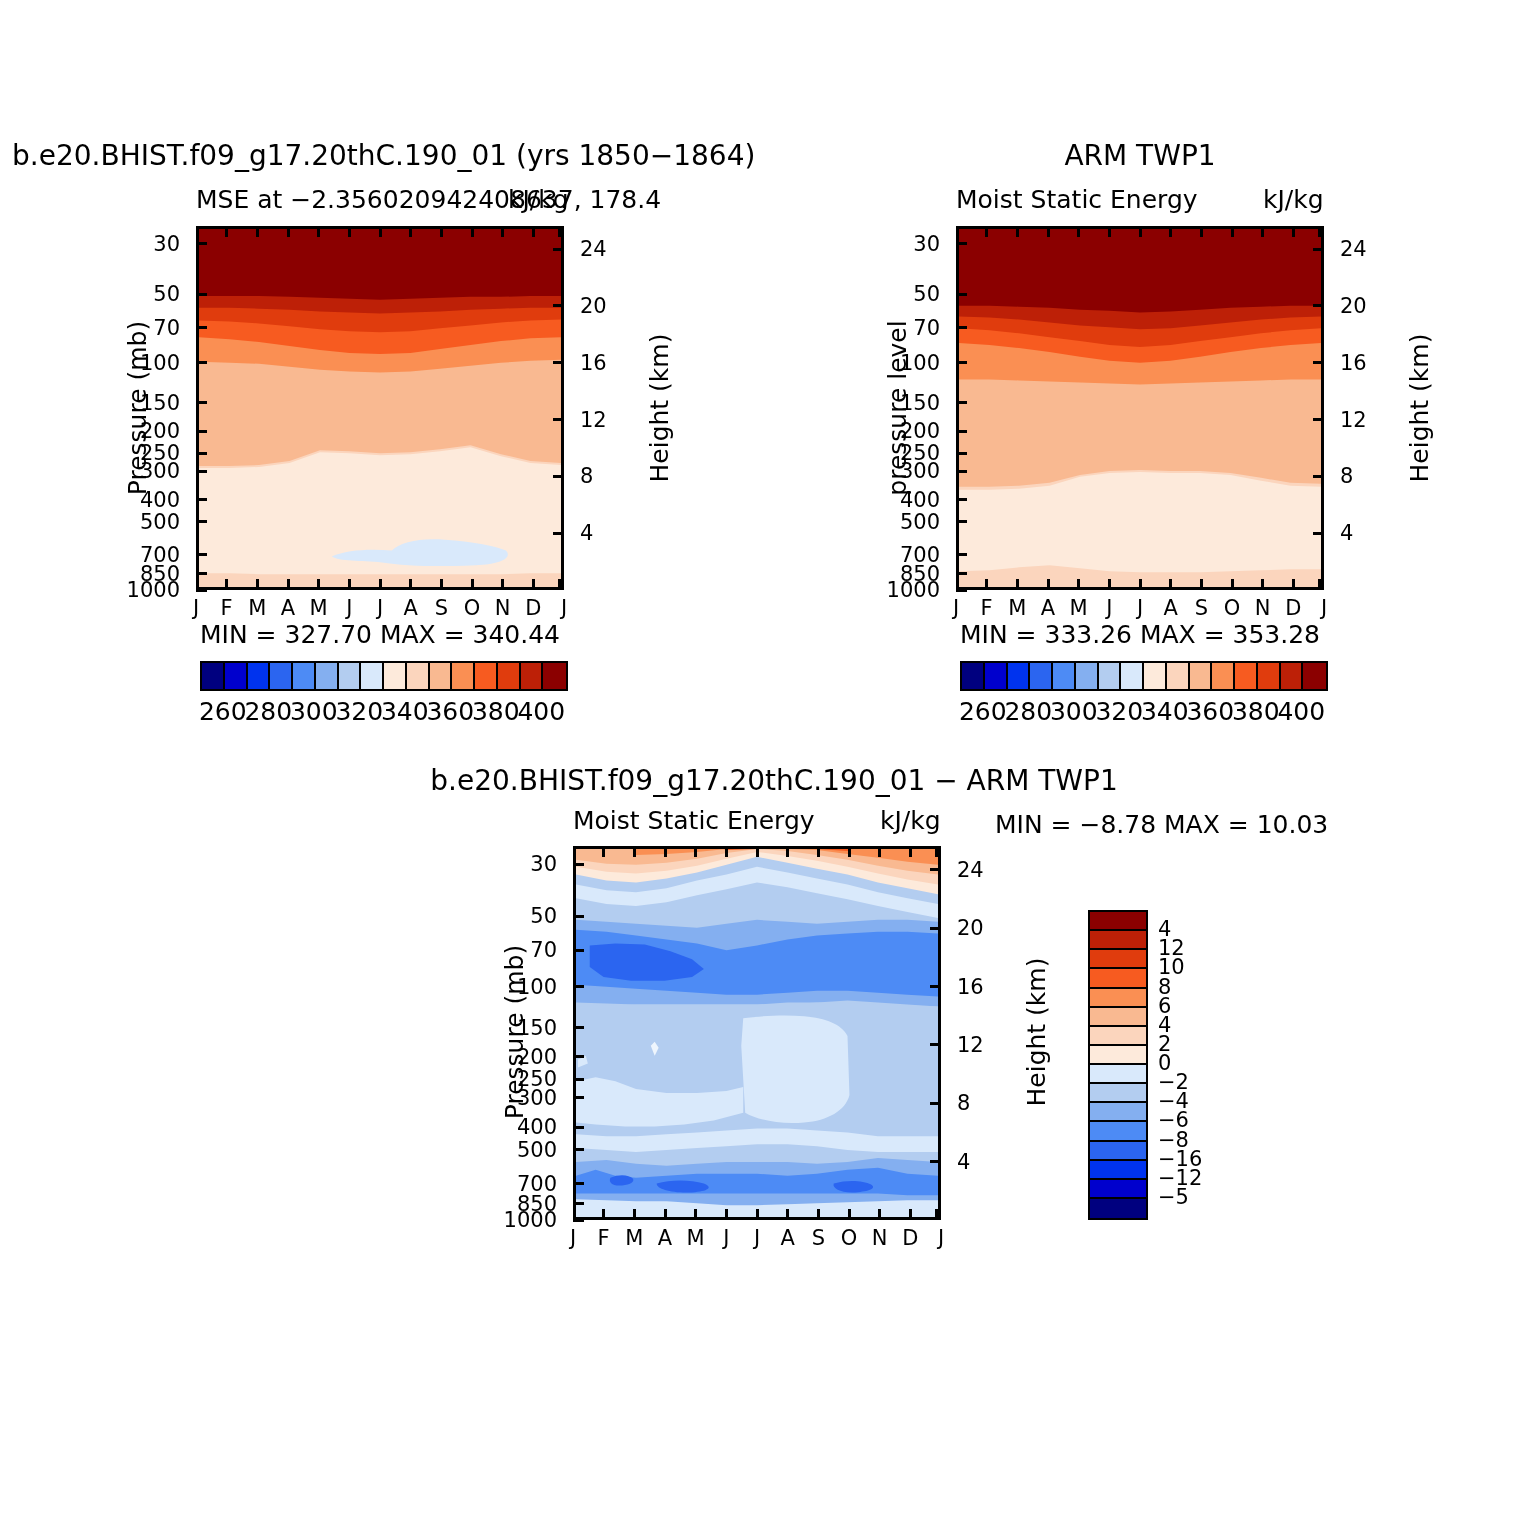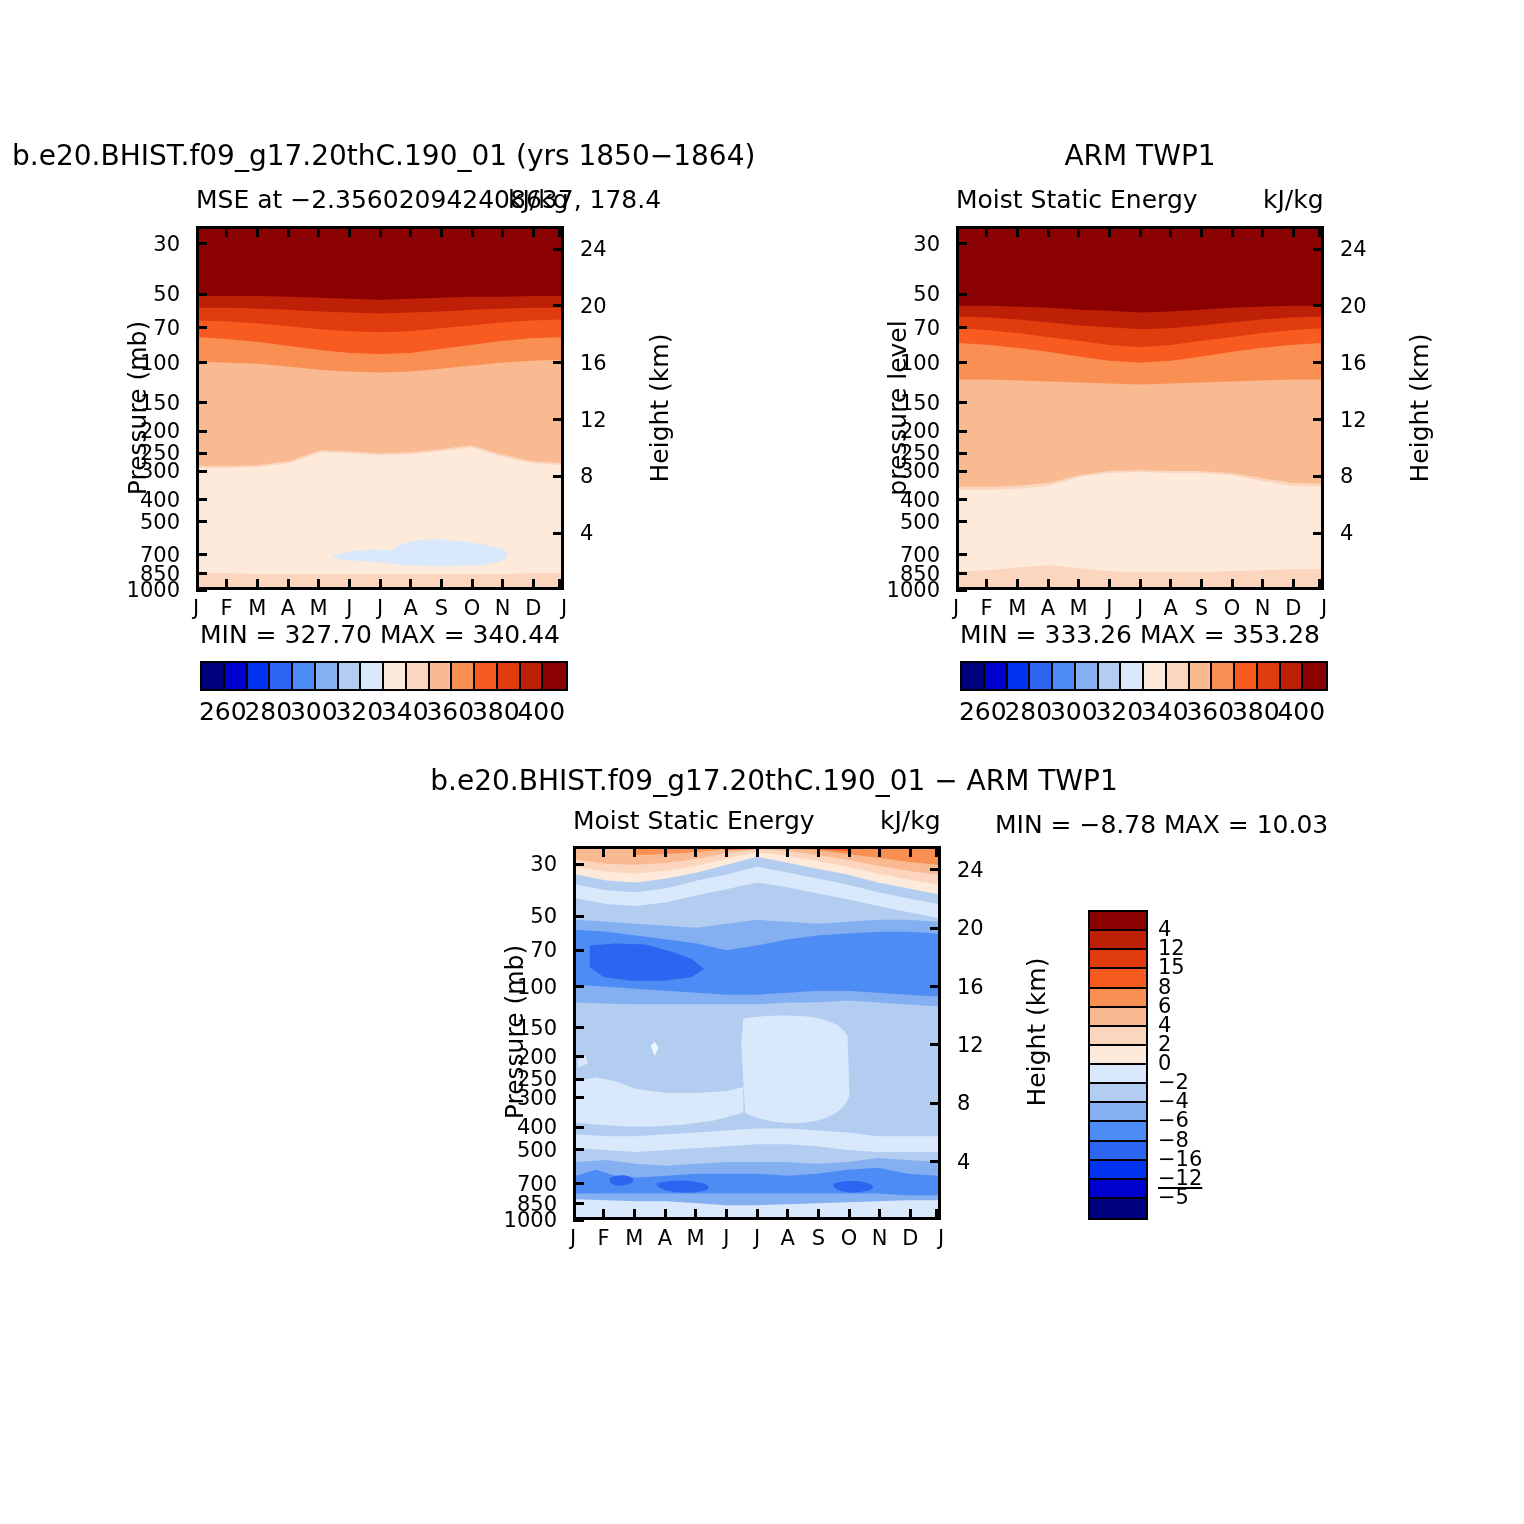--- a/index.html
+++ b/index.html
@@ -487,26 +487,26 @@
     <div class="cell" style="background: rgb(132, 175, 240); height: 6.25%;"></div>
     <div class="cell" style="background: rgb(77, 139, 245); height: 6.25%;"></div>
     <div class="cell" style="background: rgb(43, 101, 240); height: 6.25%;"></div>
     <div class="cell" style="background: rgb(0, 51, 238); height: 6.25%;"></div>
     <div class="cell" style="background: rgb(0, 0, 205); height: 6.25%;"></div>
     <div class="cell" style="background: rgb(0, 0, 127); height: 6.25%;"></div>
   </div>
 <div id="cbar-diff-labels">
     <div class="cbv-lab" style="left: 1158px; top: 929.125px;">4</div>
     <div class="cbv-lab" style="left: 1158px; top: 948.25px;">12</div>
-    <div class="cbv-lab" style="left: 1158px; top: 967.375px;">15</div>
+    <div class="cbv-lab" style="left: 1158px; top: 967.375px;">10</div>
     <div class="cbv-lab" style="left: 1158px; top: 986.5px;">8</div>
     <div class="cbv-lab" style="left: 1158px; top: 1005.62px;">6</div>
     <div class="cbv-lab" style="left: 1158px; top: 1024.75px;">4</div>
     <div class="cbv-lab" style="left: 1158px; top: 1043.88px;">2</div>
     <div class="cbv-lab" style="left: 1158px; top: 1063px;">0</div>
     <div class="cbv-lab" style="left: 1158px; top: 1082.12px;">−2</div>
     <div class="cbv-lab" style="left: 1158px; top: 1101.25px;">−4</div>
     <div class="cbv-lab" style="left: 1158px; top: 1120.38px;">−6</div>
     <div class="cbv-lab" style="left: 1158px; top: 1139.5px;">−8</div>
     <div class="cbv-lab" style="left: 1158px; top: 1158.62px;">−16</div>
-    <div class="cbv-lab" style="left: 1158px; top: 1177.75px; text-decoration: underline;">−12</div>
+    <div class="cbv-lab" style="left: 1158px; top: 1177.75px;">−12</div>
     <div class="cbv-lab" style="left: 1158px; top: 1196.88px;">−5</div>
   </div>
 
 </body></html>

